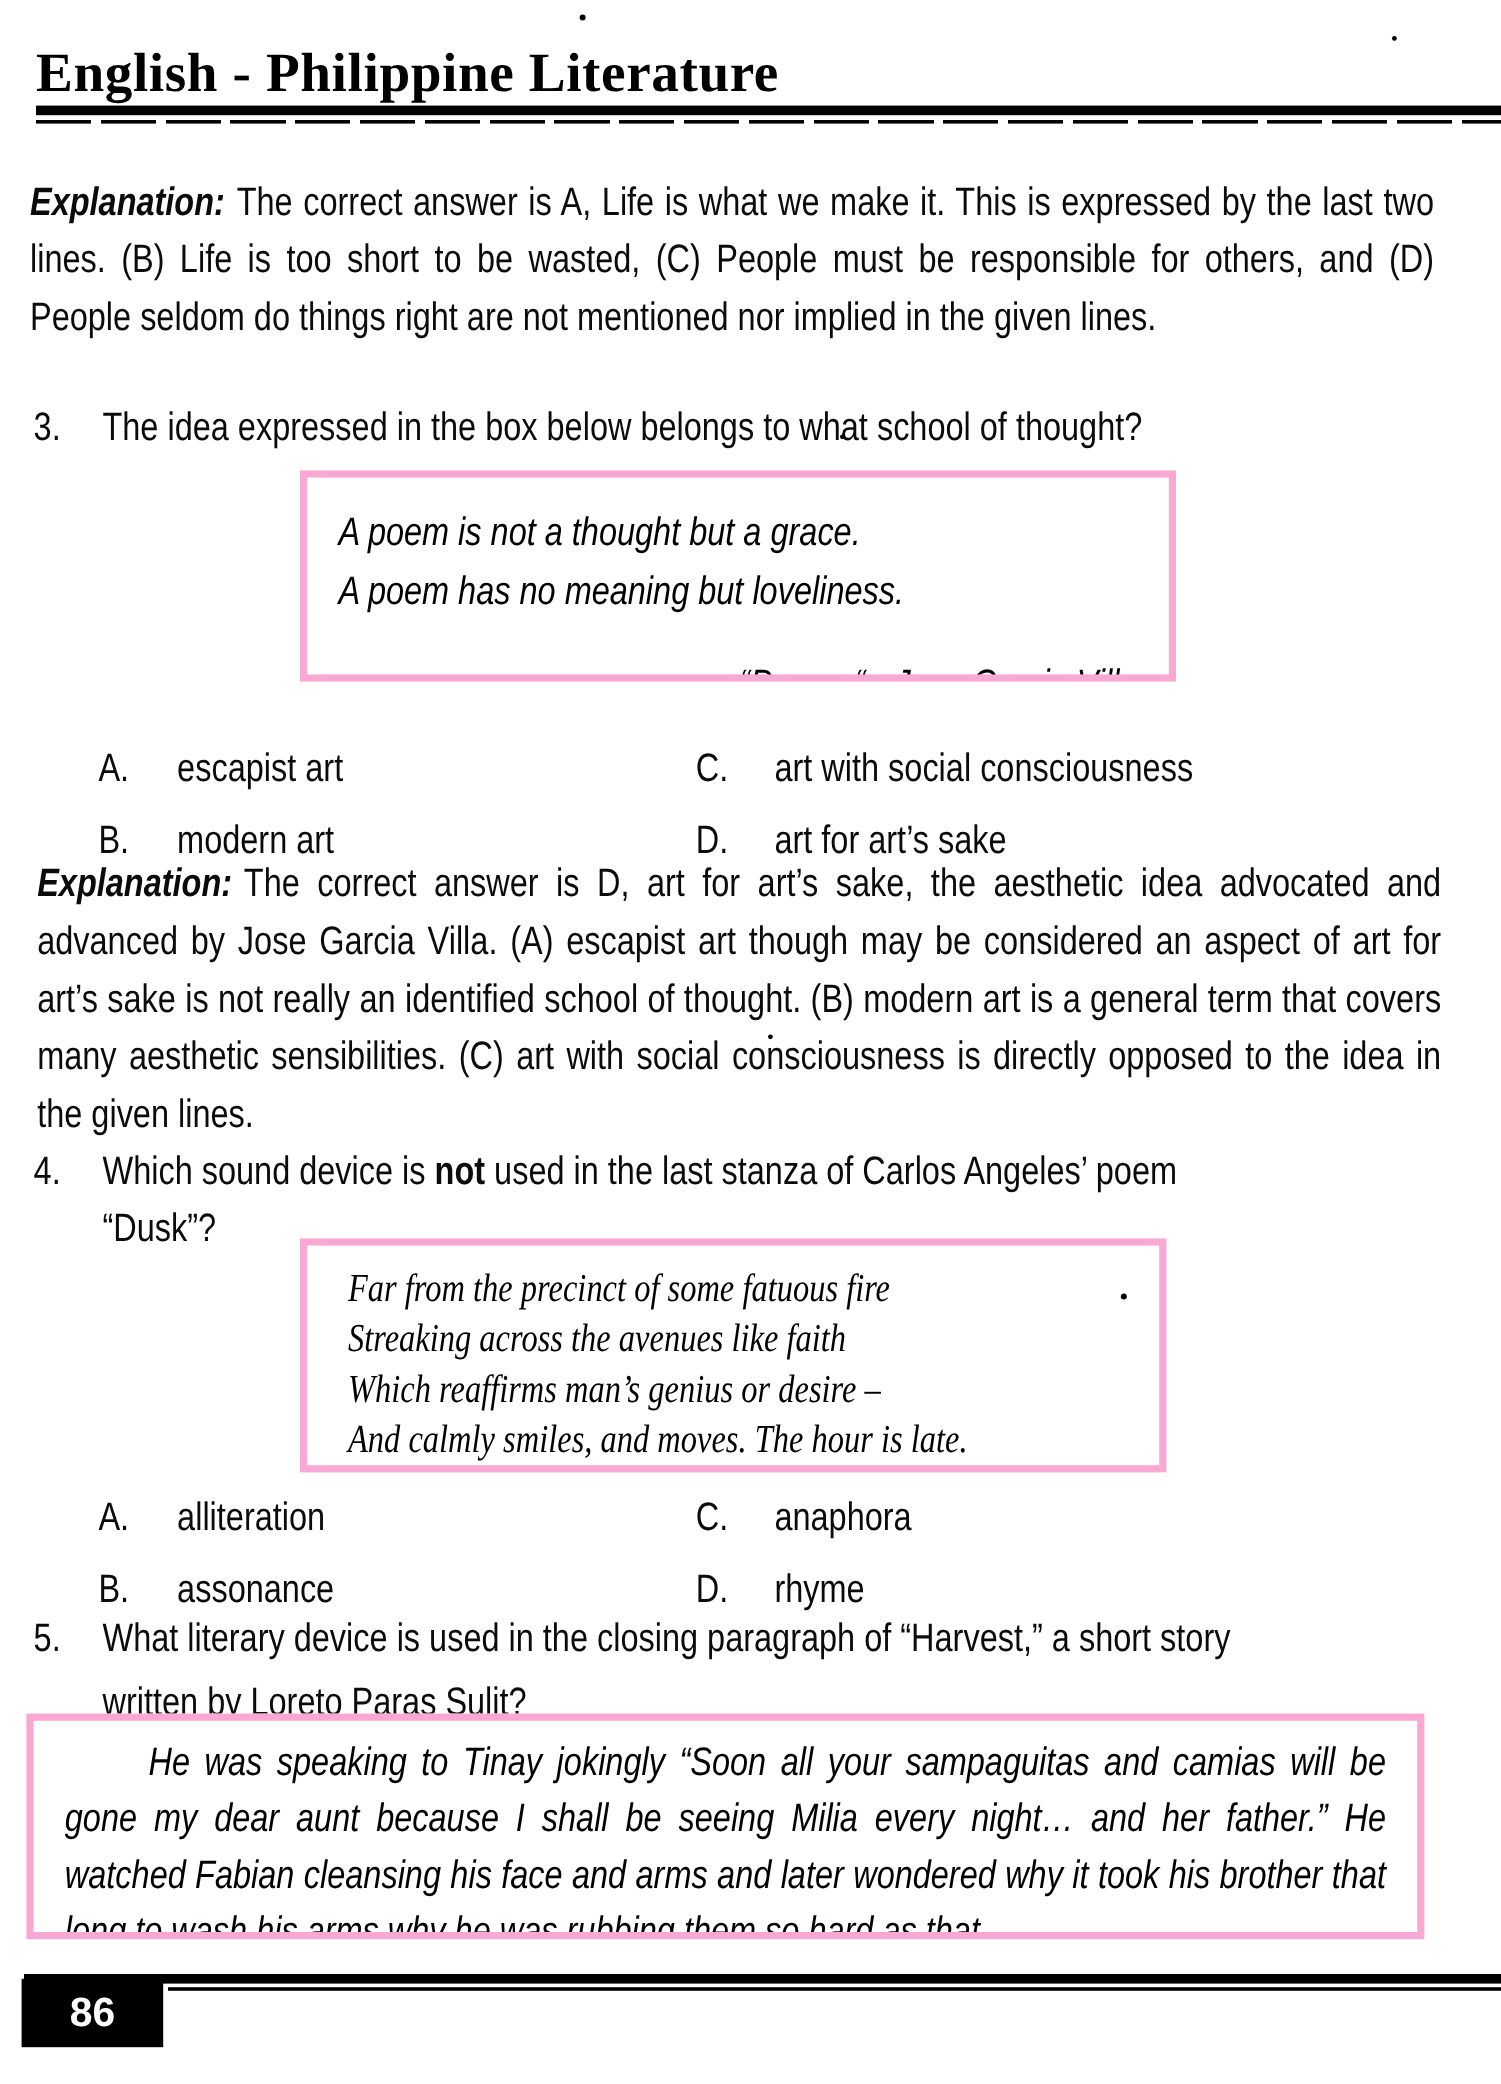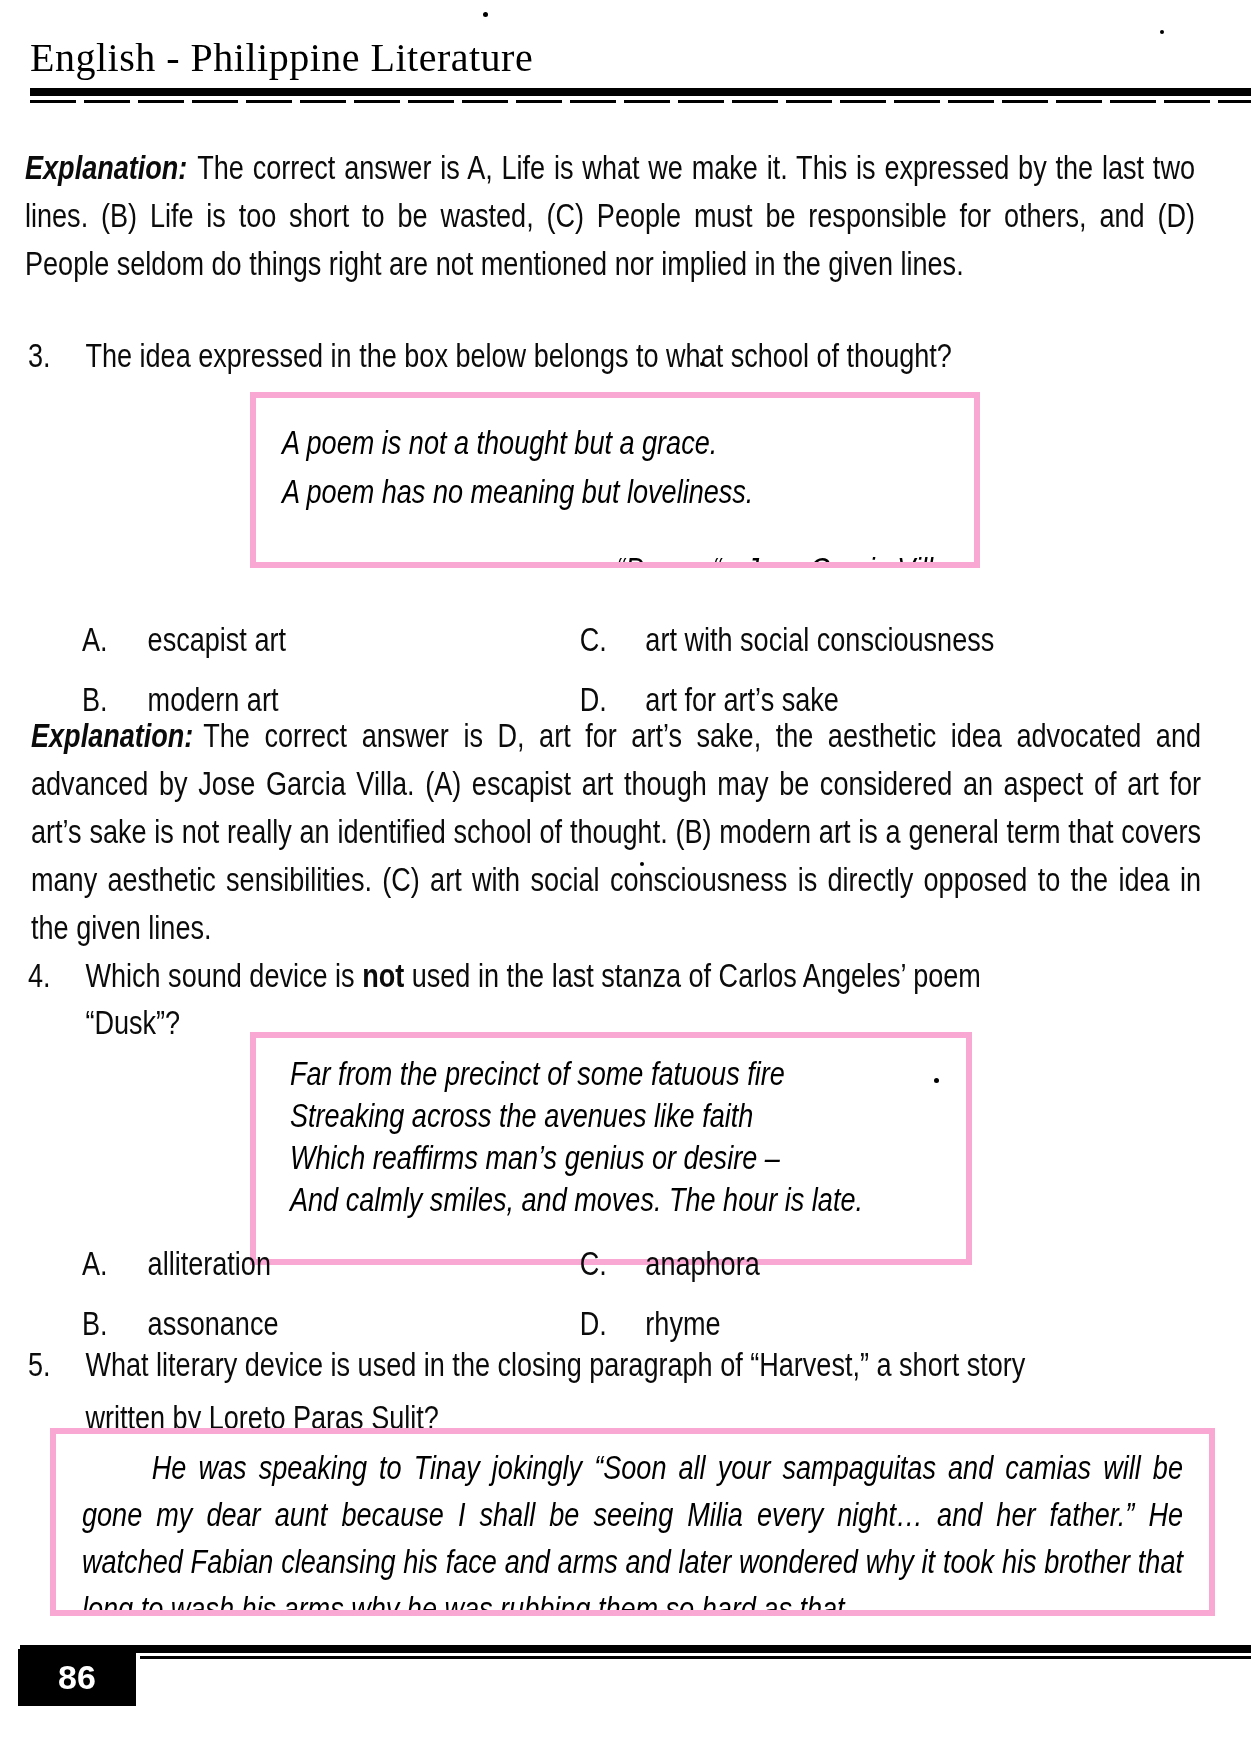--- a/index.html
+++ b/index.html
@@ -12,21 +12,21 @@
     overflow:hidden;
     margin:0 auto;
   }
   
   .cx{transform:scaleX(0.82);transform-origin:0 0;width:121.95%;}
   .abs{position:absolute;}
 
   
   .title{
     font-family:"Liberation Serif",serif;
-    font-weight:400;font-size:40px;letter-spacing:0.5px;color:#000;
+    font-weight:700;font-size:46px;letter-spacing:0.5px;color:#000;
   }
   .rule-thick{height:8px;background:#000;}
   .rule-thin{height:3px;margin-top:4px;
     background:repeating-linear-gradient(90deg,#000 0 46px,transparent 46px 54px);}
 
   
   .para{font-size:33px;line-height:48px;text-align:justify;}
   .expl-label{font-weight:bold;font-style:italic;padding-right:12px;}
 
   
@@ -112,21 +112,21 @@
   <div class="abs" style="left:28px;top:952px;width:1190px;">
     <div class="cx qrow">
       <div class="qnum">4.</div>
       <div class="qtext">
         <span>Which sound device is </span><span class="bold">not</span><span> used in the last stanza of Carlos Angeles’ poem</span>
         <div>“Dusk”?</div>
       </div>
     </div>
   </div>
 
-  <div class="qbox box2" style="left:250px;top:1032px;width:722px;height:233px;padding:15px 34px;">
+  <div class="qbox box2" style="left:250px;top:1032px;width:722px;height:195px;padding:15px 34px;font-family:Liberation Serif, serif;">
     <div class="cx inner">
       <div class="poem-line">Far from the precinct of some fatuous fire</div>
       <div class="poem-line">Streaking across the avenues like faith</div>
       <div class="poem-line">Which reaffirms man’s genius or desire –</div>
       <div class="poem-line">And calmly smiles, and moves. The hour is late.</div>
     </div>
   </div>
 
   <div class="abs" style="left:82px;top:1242px;width:1145px;">
     <div class="cx opt-grid">
@@ -144,21 +144,21 @@
   <div class="abs" style="left:28px;top:1338px;width:1190px;">
     <div class="cx qrow" style="line-height:53px;">
       <div class="qnum">5.</div>
       <div class="qtext">
         <div>What literary device is used in the closing paragraph of “Harvest,” a short story</div>
         <div>written by Loreto Paras Sulit?</div>
       </div>
     </div>
   </div>
 
-  <div class="qbox box3" style="left:22px;top:1428px;width:1165px;height:188px;padding:10px 26px;margin-left:28px;">
+  <div class="qbox box3" style="left:22px;top:1428px;width:1165px;height:188px;padding:10px 26px;">
     <div class="cx box3-text">He was speaking to Tinay jokingly “Soon all your sampaguitas and camias will be gone my dear aunt because I shall be seeing Milia every night… and her father.” He watched Fabian cleansing his face and arms and later wondered why it took his brother that long to wash his arms why he was rubbing them so hard as that…</div>
   </div>
 
   <div class="abs" style="left:20px;top:1645px;right:0;">
     <div class="rule-thick" style="height:8px;"></div>
     <div style="height:3px;margin-top:3px;margin-left:120px;background:#000;"></div>
   </div>
   <div class="page-badge" style="left:18px;top:1649px;width:118px;height:57px;">
     <span>86</span>
   </div>

